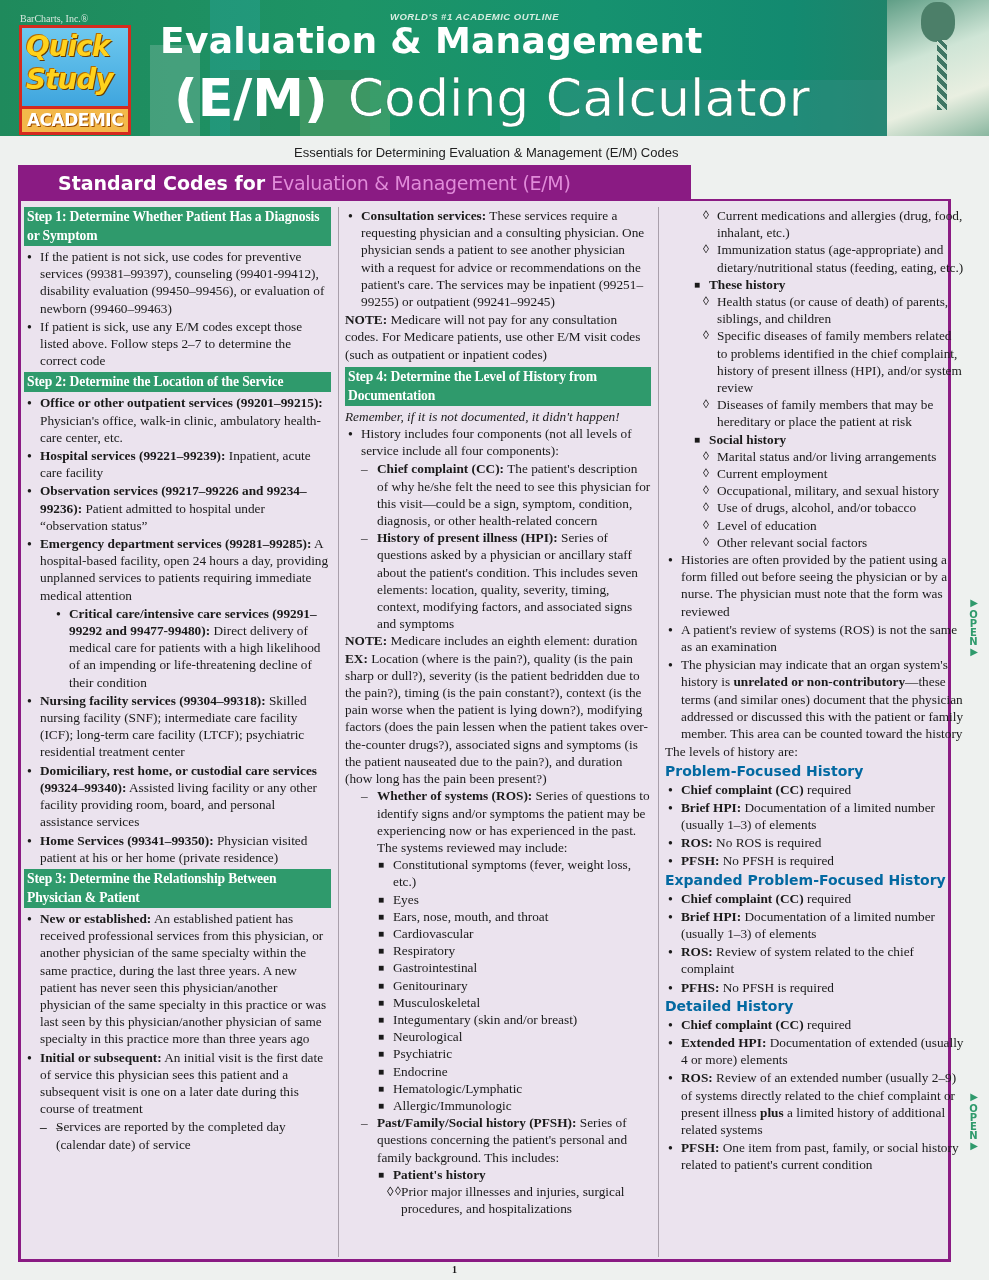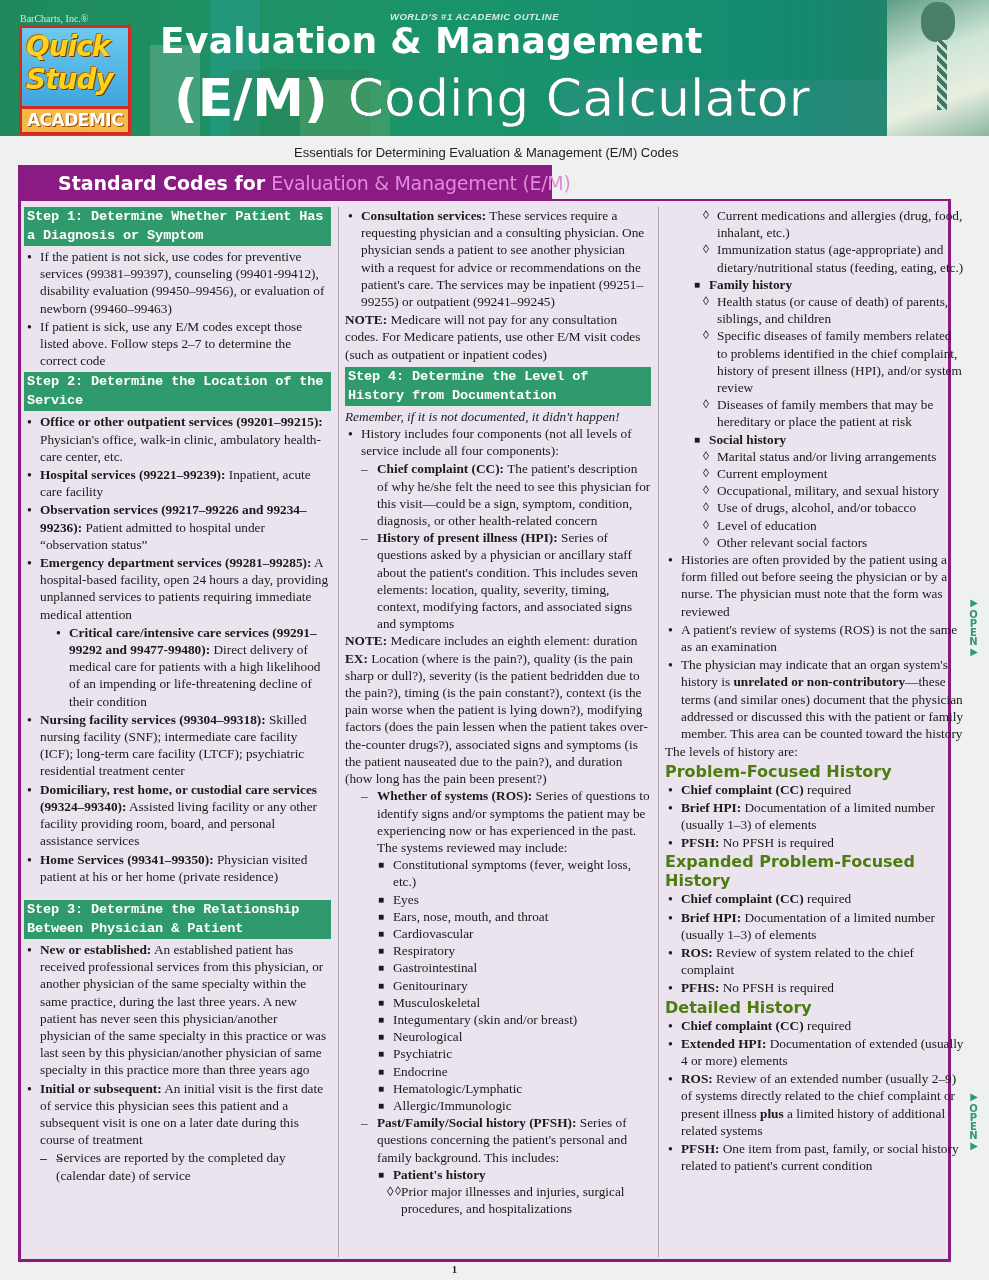--- a/index.html
+++ b/index.html
@@ -20,32 +20,32 @@
   .title2 { position: absolute; left: 174px; top: 64px; font-family: "DejaVu Sans", sans-serif; font-size: 52px; color: #fff; white-space: nowrap; line-height: 68px; }
   .title2 b { font-weight: bold; margin-right: 20px; }
   .title2 span.light { font-weight: normal; -webkit-text-stroke: 0.5px #1a6e4f; }
   .doctor { position: absolute; right: 0; top: 0; width: 102px; height: 136px; background: linear-gradient(160deg, #5f9e86 0%, #cfe5d6 40%, #e9efe1 70%, #8ab7a0 100%); }
   .doctor .head { position: absolute; left: 34px; top: 2px; width: 34px; height: 40px; border-radius: 45%; background: #4c7f69; }
   .doctor .tie { position: absolute; left: 50px; top: 40px; width: 10px; height: 70px; background: repeating-linear-gradient(45deg, #3f7664 0 4px, #c9dfcf 4px 7px); }
 
   .subtitle { position: absolute; left: 294px; top: 145px; font-family: "Liberation Sans", sans-serif; font-size: 13px; color: #222; }
 
   
-  .section-tab { position: absolute; left: 18px; top: 165px; width: 534px; height: 36px; background: #8a1b83; padding-left: 40px; line-height: 37px; font-family: "DejaVu Sans", sans-serif; font-size: 19px; color: #fff; white-space: nowrap; }
+  .section-tab { position: absolute; left: 18px; top: 165px; width: 673px; height: 36px; background: #8a1b83; padding-left: 40px; line-height: 37px; font-family: "DejaVu Sans", sans-serif; font-size: 19px; color: #fff; white-space: nowrap; }
   .section-tab b { font-weight: bold; }
   .section-tab .light { color: #e08bd9; font-weight: normal; font-size: 19px; letter-spacing: -.3px; }
   .frame { position: absolute; left: 18px; top: 199px; width: 933px; height: 1063px; border: 3px solid #8a1b83; border-top-width: 2px; background: #ebe3ee; }
   .col { position: absolute; top: 6px; font-size: 13.3px; line-height: 17.2px; }
   .col1 { left: 3px; width: 307px; }
   .col2 { left: 324px; width: 306px; }
   .col3 { left: 644px; width: 300px; }
   .vdiv { position: absolute; top: 6px; width: 1px; height: 1050px; background: #a9a0ab; }
 
-  .step { background: #2f9a6c; color: #fff; font-family: Liberation Mono, monospace; font-weight: bold; font-size: 13.6px; line-height: 19px; padding: 0 3px 1px 3px; margin-bottom: 2px; letter-spacing: -.15px; }
-  .lvl { font-family: "DejaVu Sans", sans-serif; font-weight: bold; font-size: 16px; line-height: 19px; color: #4d7c0f; margin-top: 1px; }
+  .step { background: #2f9a6c; color: #fff; font-family: Liberation Serif, serif; font-weight: bold; font-size: 13.6px; line-height: 19px; padding: 0 3px 1px 3px; margin-bottom: 2px; letter-spacing: -.15px; }
+  .lvl { font-family: "DejaVu Sans", sans-serif; font-weight: bold; font-size: 14px; line-height: 19px; color: #0369a1; margin-top: 1px; }
   p, li { margin: 0; }
   ul { list-style: none; }
   .b1 { position: relative; padding-left: 16px; margin-bottom: 1px; }
   .b1::before { content: "●"; position: absolute; left: 3px; top: 0; font-size: 8px; }
   .b1.in { padding-left: 45px; }
   .b1.in::before { left: 32px; }
   .dash { position: relative; padding-left: 32px; }
   .dash::before { content: "–"; position: absolute; left: 16px; }
   .sq { position: relative; padding-left: 48px; }
   .sq::before { content: "■"; position: absolute; left: 33px; top: 0; font-size: 10px; }
@@ -106,21 +106,21 @@
     <ul>
       <li class="b1"><b>Office or other outpatient services (99201–99215):</b><span> Physician's office, walk-in clinic, ambulatory health-care center, etc.</span></li>
       <li class="b1"><b>Hospital services (99221–99239):</b><span> Inpatient, acute care facility</span></li>
       <li class="b1"><b>Observation services (99217–99226 and 99234–99236):</b><span> Patient admitted to hospital under “observation status”</span></li>
       <li class="b1"><b>Emergency department services (99281–99285):</b><span> A hospital-based facility, open 24 hours a day, providing unplanned services to patients requiring immediate medical attention</span></li>
       <li class="b1 in"><b>Critical care/intensive care services (99291–99292 and 99477-99480):</b><span> Direct delivery of medical care for patients with a high likelihood of an impending or life-threatening decline of their condition</span></li>
       <li class="b1"><b>Nursing facility services (99304–99318):</b><span> Skilled nursing facility (SNF); intermediate care facility (ICF); long-term care facility (LTCF); psychiatric residential treatment center</span></li>
       <li class="b1"><b>Domiciliary, rest home, or custodial care services (99324–99340):</b><span> Assisted living facility or any other facility providing room, board, and personal assistance services</span></li>
       <li class="b1"><b>Home Services (99341–99350):</b><span> Physician visited patient at his or her home (private residence)</span></li>
     </ul>
-    <div class="step" style="margin-top:15px">Step 3: Determine the Relationship Between Physician &amp; Patient</div>
+    <div class="step" style="margin-top:3px">Step 3: Determine the Relationship Between Physician &amp; Patient</div>
     <ul>
       <li class="b1"><b>New or established:</b><span> An established patient has received professional services from this physician, or another physician of the same specialty within the same practice, during the last three years. A new patient has never seen this physician/another physician of the same specialty in this practice or was last seen by this physician/another physician of same specialty in this practice more than three years ago</span></li>
       <li class="b1"><b>Initial or subsequent:</b><span> An initial visit is the first date of service this physician sees this patient and a subsequent visit is one on a later date during this course of treatment</span></li>
       <li class="dash" style="padding-left:48px"><span style="position:absolute;left:32px">–</span></li>
       <li class="dash">Services are reported by the completed day (calendar date) of service</li>
     </ul>
   </div>
 
   <div class="col col2">
     <ul>
@@ -155,41 +155,42 @@
       <li class="dash"><b>Past/Family/Social history (PFSH):</b><span> Series of questions concerning the patient's personal and family background. This includes:</span></li>
       <li class="sq" style="font-weight:bold">Patient's history</li>
       <li class="dia" style="padding-left:56px"><span style="position:absolute;left:42px">◊</span><span>Prior major illnesses and injuries, surgical procedures, and hospitalizations</span></li>
     </ul>
   </div>
 
   <div class="col col3 c3">
     <ul>
       <li class="dia">Current medications and allergies (drug, food, inhalant, etc.)</li>
       <li class="dia">Immunization status (age-appropriate) and dietary/nutritional status (feeding, eating, etc.)</li>
-      <li class="sq" style="font-weight:bold">Family history</li>
+      <li class="sq" style="font-weight:bold">These history</li>
       <li class="dia">Health status (or cause of death) of parents, siblings, and children</li>
       <li class="dia">Specific diseases of family members related to problems identified in the chief complaint, history of present illness (HPI), and/or system review</li>
       <li class="dia">Diseases of family members that may be hereditary or place the patient at risk</li>
       <li class="sq" style="font-weight:bold">Social history</li>
       <li class="dia">Marital status and/or living arrangements</li>
       <li class="dia">Current employment</li>
       <li class="dia">Occupational, military, and sexual history</li>
       <li class="dia">Use of drugs, alcohol, and/or tobacco</li>
       <li class="dia">Level of education</li>
       <li class="dia">Other relevant social factors</li>
       <li class="b1">Histories are often provided by the patient using a form filled out before seeing the physician or by a nurse. The physician must note that the form was reviewed</li>
       <li class="b1">A patient's review of systems (ROS) is not the same as an examination</li>
       <li class="b1"><span>The physician may indicate that an organ system's history is </span><b>unrelated or non-contributory</b><span>—these terms (and similar ones) document that the physician addressed or discussed this with the patient or family member. This area can be counted toward the history</span></li>
     </ul>
     <p>The levels of history are:</p>
 
     <div class="lvl">Problem-Focused History</div>
     <ul>
       <li class="b1"><b>Chief complaint (CC)</b><span> required</span></li>
       <li class="b1"><b>Brief HPI:</b><span> Documentation of a limited number (usually 1–3) of elements</span></li>
+      <li class="b1"><b>ROS:</b><span> No ROS is required</span></li>
       <li class="b1"><b>PFSH:</b><span> No PFSH is required</span></li>
     </ul>
 
     <div class="lvl">Expanded Problem-Focused History</div>
     <ul>
       <li class="b1"><b>Chief complaint (CC)</b><span> required</span></li>
       <li class="b1"><b>Brief HPI:</b><span> Documentation of a limited number (usually 1–3) of elements</span></li>
       <li class="b1"><b>ROS:</b><span> Review of system related to the chief complaint</span></li>
       <li class="b1"><b>PFHS:</b><span> No PFSH is required</span></li>
     </ul>

